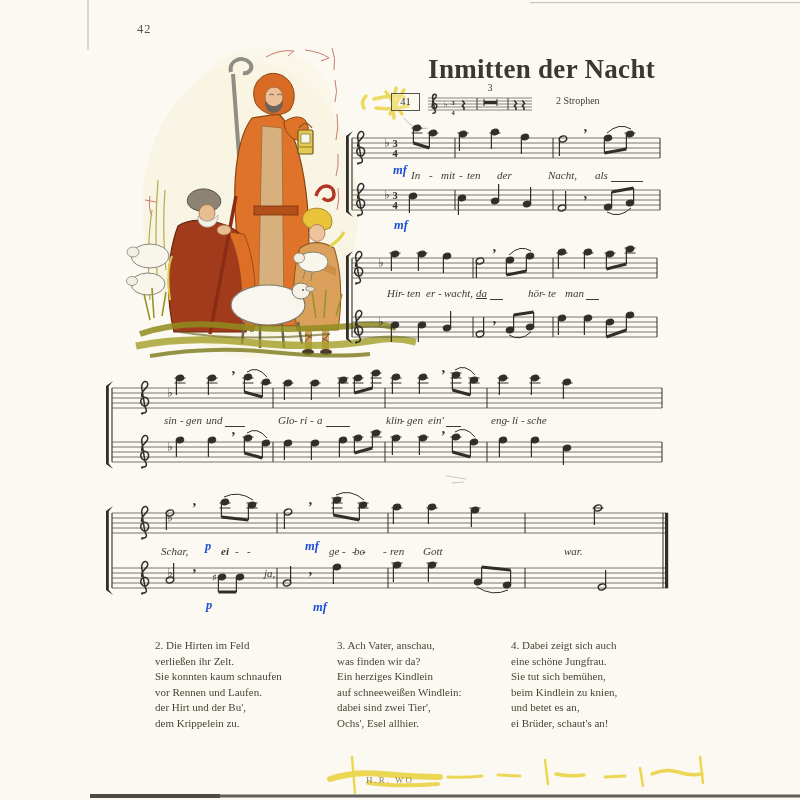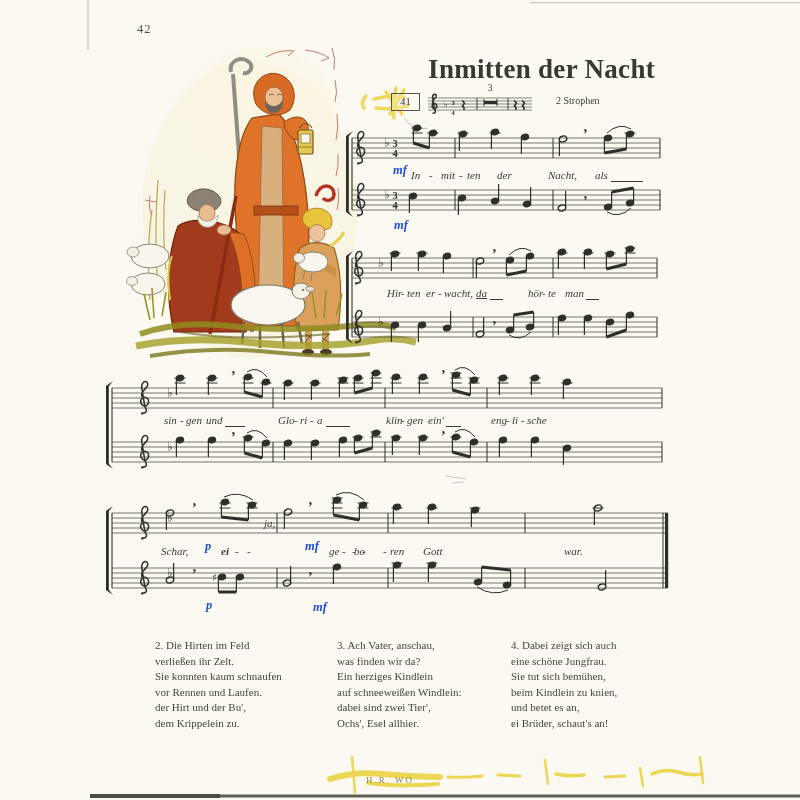--- a/index.html
+++ b/index.html
@@ -603,21 +603,21 @@
       <span class="abs lyr" style="left: 491px; top: 414px;">eng</span>
       <span class="abs lyr" style="left: 506px; top: 414px;">-</span>
       <span class="abs lyr" style="left: 512px; top: 414px;">li</span>
       <span class="abs lyr" style="left: 521px; top: 414px;">-</span>
       <span class="abs lyr" style="left: 527px; top: 414px;">sche</span>
       <span class="abs lyr" style="left: 161px; top: 545px;">Schar,</span>
       <span class="abs dyn" style="left: 205px; top: 539px;">p</span>
       <span class="abs lyr" style="left: 221px; top: 545px; font-weight: bold;">ei</span>
       <span class="abs lyr" style="left: 235px; top: 545px;">-</span>
       <span class="abs lyr" style="left: 247px; top: 545px;">-</span>
-      <span class="abs lyr" style="left: 264px; top: 517px;">ja,</span>
+      <span class="abs lyr" style="left: 264px; top: 567px;">ja,</span>
       <span class="abs dyn" style="left: 305px; top: 539px;">mf</span>
       <span class="abs lyr" style="left: 329px; top: 545px;">ge</span>
       <span class="abs lyr" style="left: 342px; top: 545px;">-</span>
       <span class="abs lyr" style="left: 352px; top: 545px;">-</span>
       <span class="abs lyr" style="left: 362px; top: 545px;">-</span>
       <span class="abs lyr" style="left: 354px; top: 545px;">bo</span>
       <span class="abs lyr" style="left: 383px; top: 545px;">-</span>
       <span class="abs lyr" style="left: 390px; top: 545px;">ren</span>
       <span class="abs lyr" style="left: 423px; top: 545px;">Gott</span>
       <span class="abs lyr" style="left: 564px; top: 545px;">war.</span>

